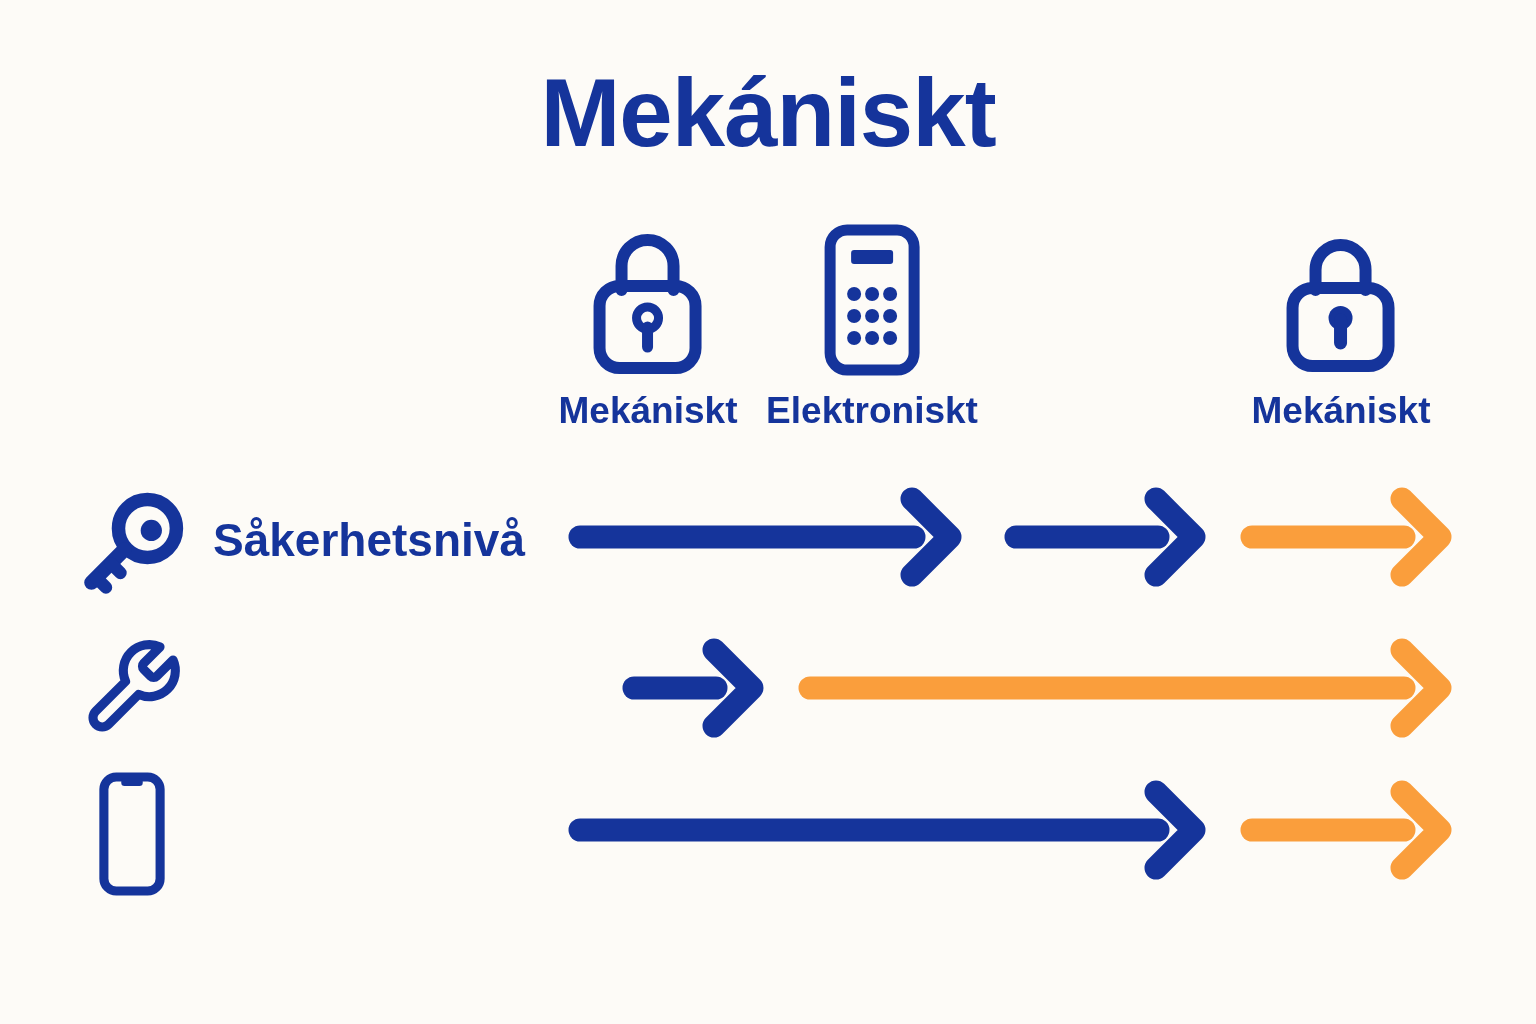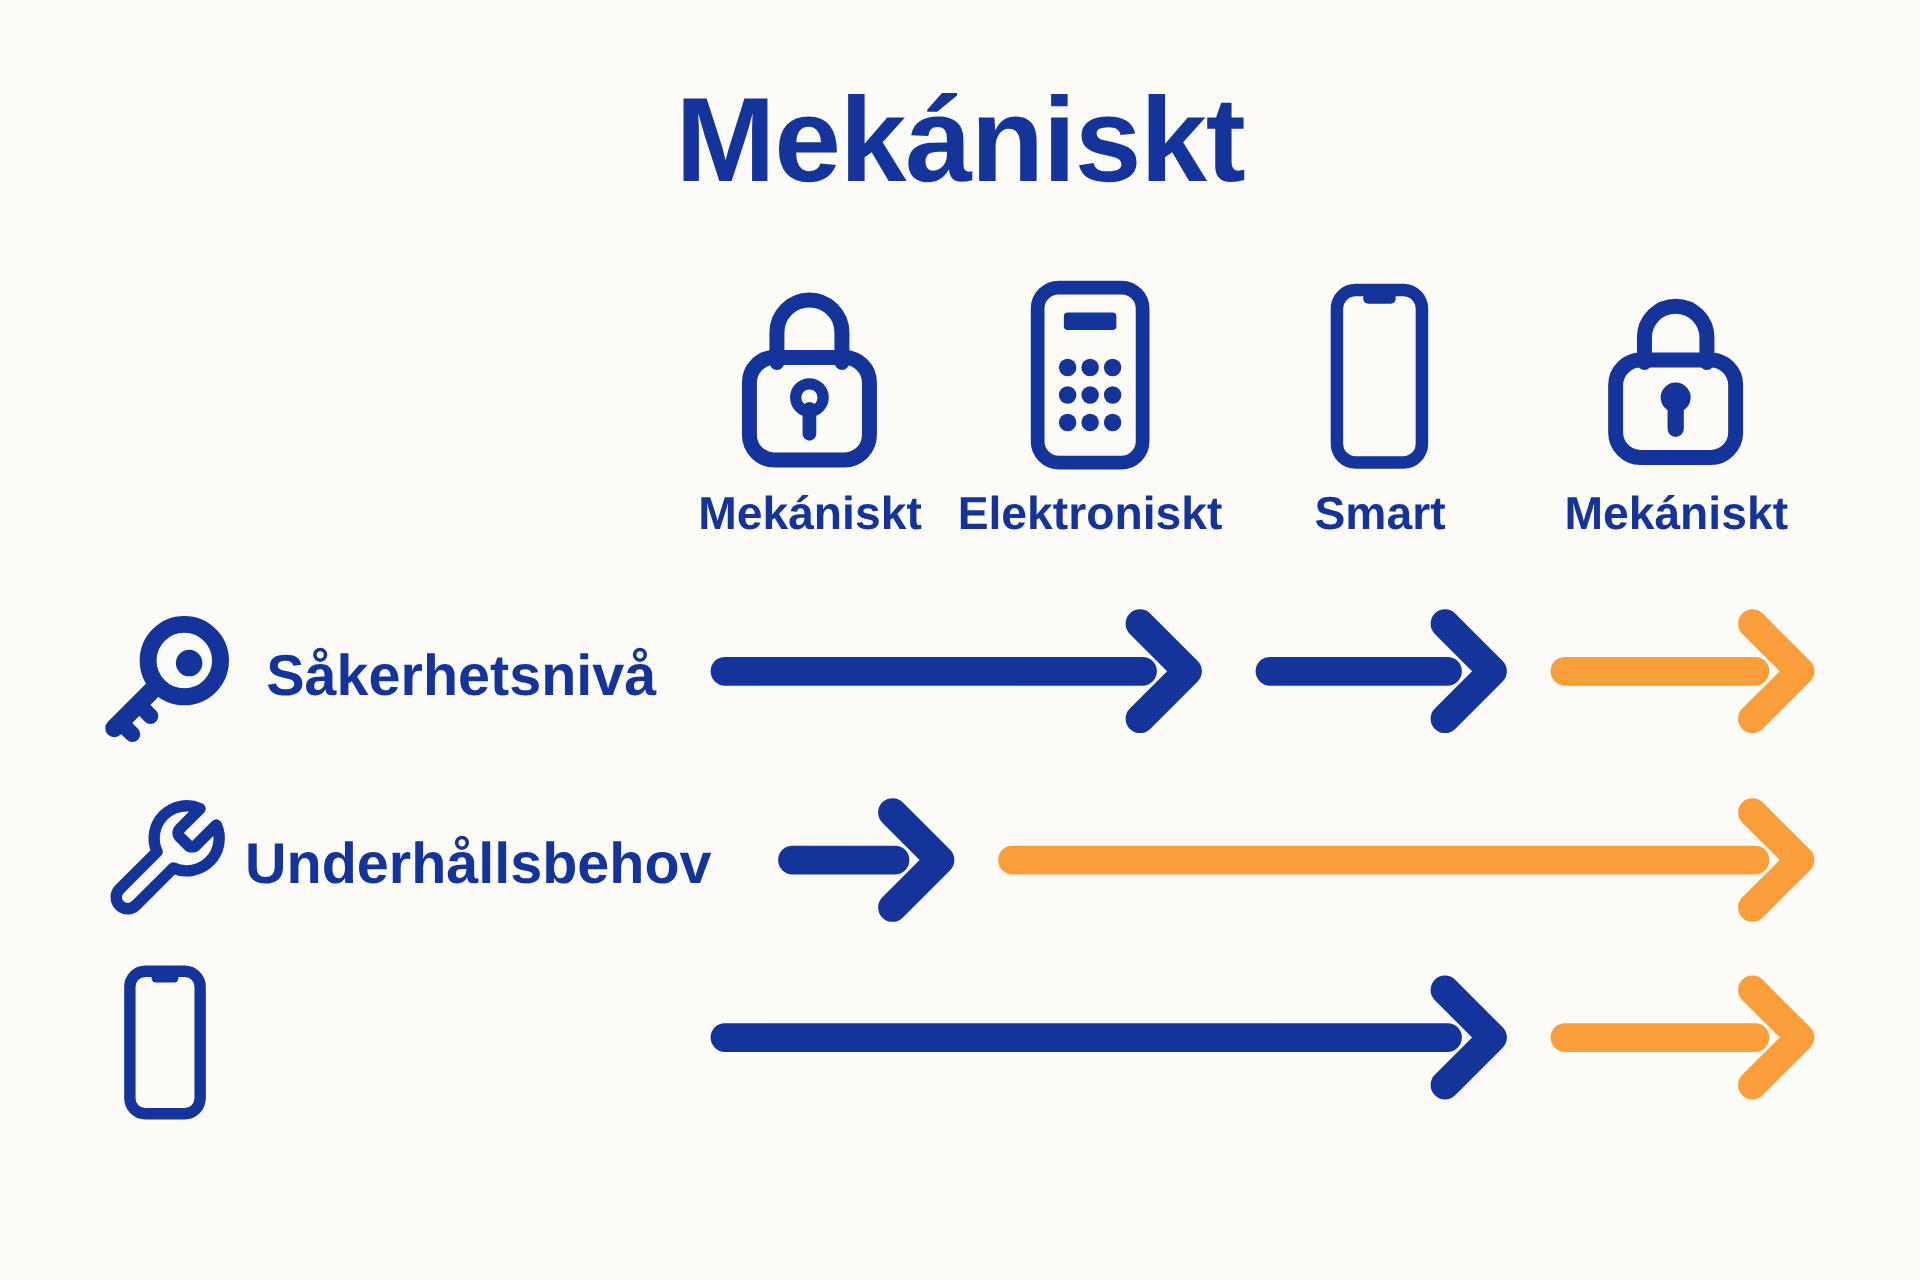--- a/index.html
+++ b/index.html
@@ -96,29 +96,20 @@
       <svg width="120" height="156" viewBox="0 0 120 156">
         <path class="stroke" stroke-width="12" stroke-linecap="round" d="M 34 70 L 34 46 A 26 26 0 0 1 86 46 L 86 70"></path>
         <rect class="stroke" stroke-width="12" x="12" y="66" width="96" height="82" rx="20"></rect>
         <circle class="stroke" stroke-width="9" cx="60" cy="98" r="11"></circle>
         <line class="stroke" stroke-width="11" stroke-linecap="round" x1="60" y1="107" x2="60" y2="127"></line>
       </svg>
     </div>
     <div class="col-label">Mekániskt</div>
   </div>
 
-  <div class="column" style="left:1104px">
-    <div class="icon-box">
-      <svg width="80" height="150" viewBox="0 0 80 150">
-        <rect class="stroke" stroke-width="10" x="6" y="6" width="68" height="138" rx="15"></rect>
-        <rect class="fill" x="27" y="8" width="26" height="9" rx="4"></rect>
-      </svg>
-    </div>
-    <div class="col-label">Smart</div>
-  </div>
 
   <div class="column" style="left:1341px">
     <div class="icon-box">
       <svg width="116" height="150" viewBox="0 0 116 150">
         <path class="stroke" stroke-width="12" stroke-linecap="round" d="M 33 64 L 33 44 A 25 25 0 0 1 83 44 L 83 64"></path>
         <rect class="stroke" stroke-width="12" x="10" y="62" width="96" height="78" rx="20"></rect>
         <circle class="fill" cx="58" cy="92" r="12"></circle>
         <line class="stroke" stroke-width="13" stroke-linecap="round" x1="58" y1="94" x2="58" y2="117"></line>
       </svg>
     </div>
@@ -134,21 +125,20 @@
       <line class="stroke" stroke-width="13" stroke-linecap="round" x1="21" y1="95" x2="31" y2="105"></line>
     </svg>
   </div>
   <div class="row-label" style="left:213px; top:513px">Såkerhetsnivå</div>
 
   <div class="row-icon" style="left:80px; top:636px">
     <svg width="104" height="104" viewBox="0 0 24 24">
       <path class="stroke" stroke-width="2.1" stroke-linecap="round" stroke-linejoin="round" d="M14.7 6.3a1 1 0 0 0 0 1.4l1.6 1.6a1 1 0 0 0 1.4 0l3.77-3.77a6 6 0 0 1-7.94 7.94l-6.91 6.91a2.12 2.12 0 0 1-3-3l6.91-6.91a6 6 0 0 1 7.94-7.94l-3.76 3.76z"></path>
     </svg>
   </div>
-  <div class="row-label" style="left:196px; top:663px">Underhållsbehov</div>
 
   <div class="row-icon" style="left:94px; top:772px">
     <svg width="76" height="124" viewBox="0 0 80 150">
       <rect class="stroke" stroke-width="11" x="6" y="6" width="68" height="138" rx="15"></rect>
       <rect class="fill" x="27" y="8" width="26" height="9" rx="4"></rect>
     </svg>
   </div>
 
   <svg class="arrows-layer" id="arrows-layer" viewBox="0 0 1536 1024">
       <line x1="580" y1="537" x2="914" y2="537" stroke="#15349B" stroke-width="23" stroke-linecap="round"></line>

